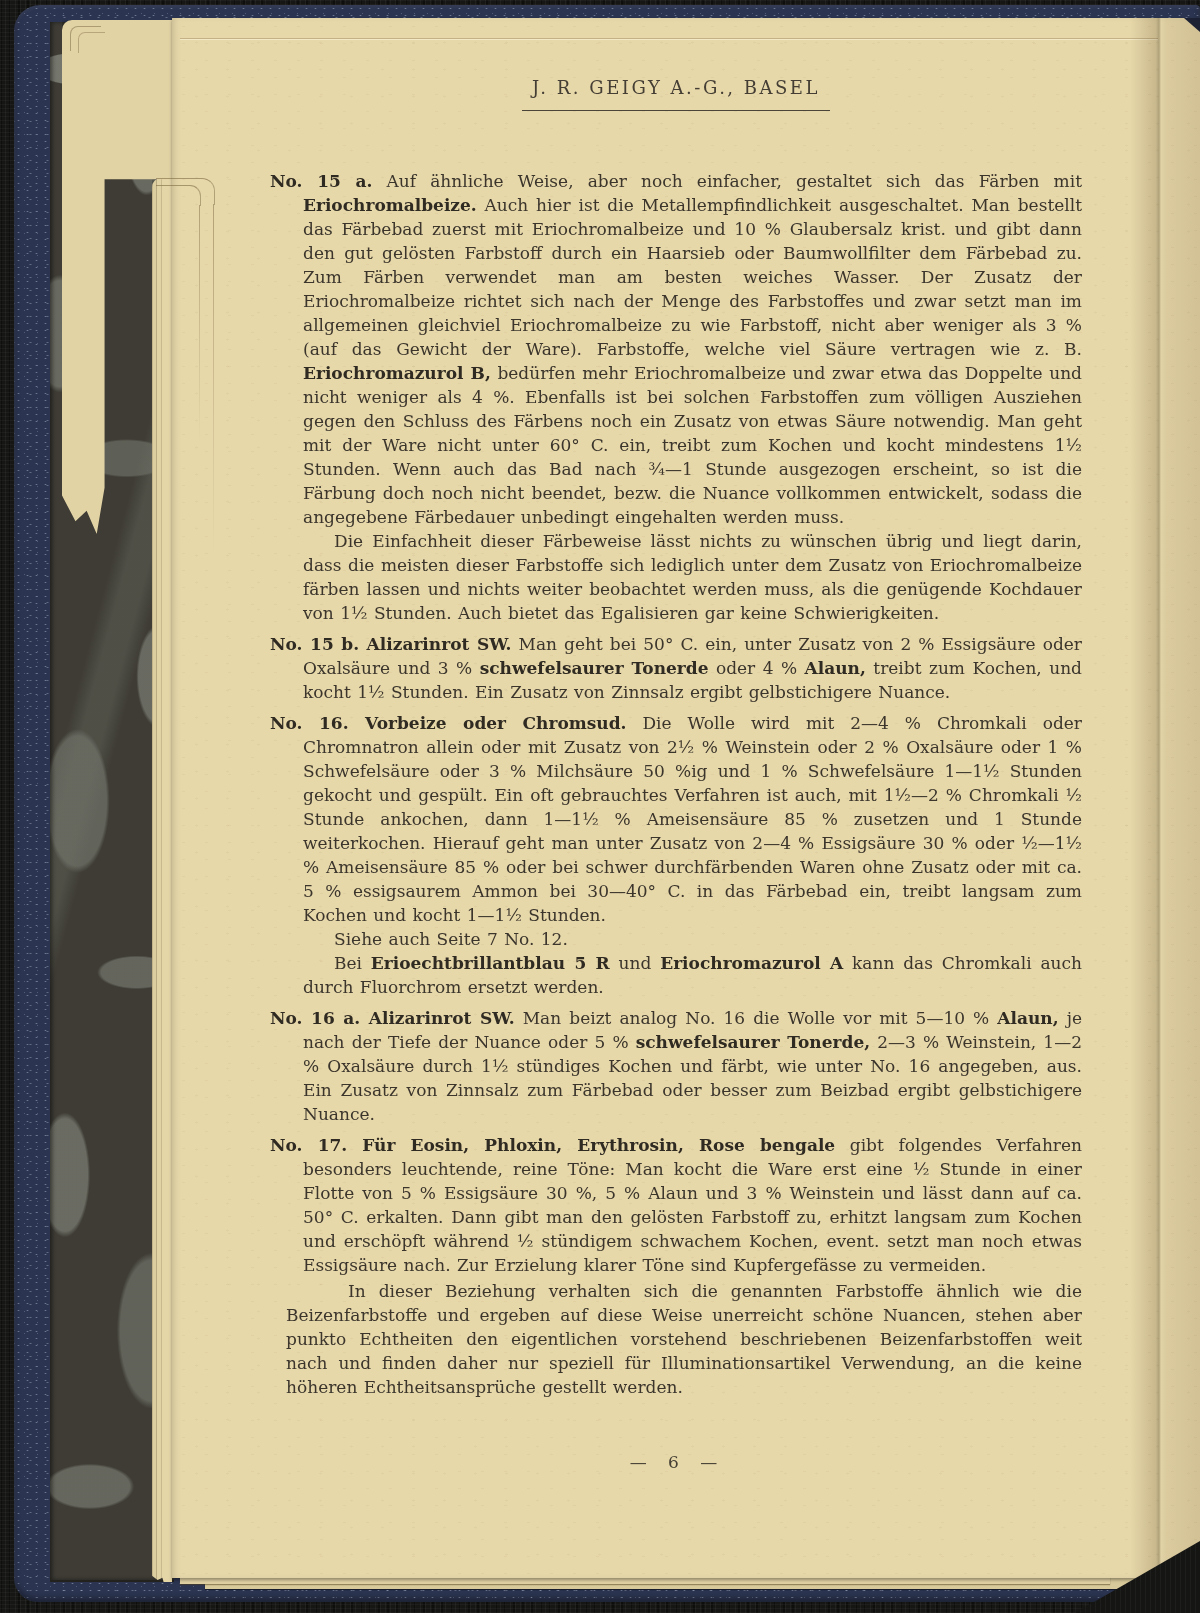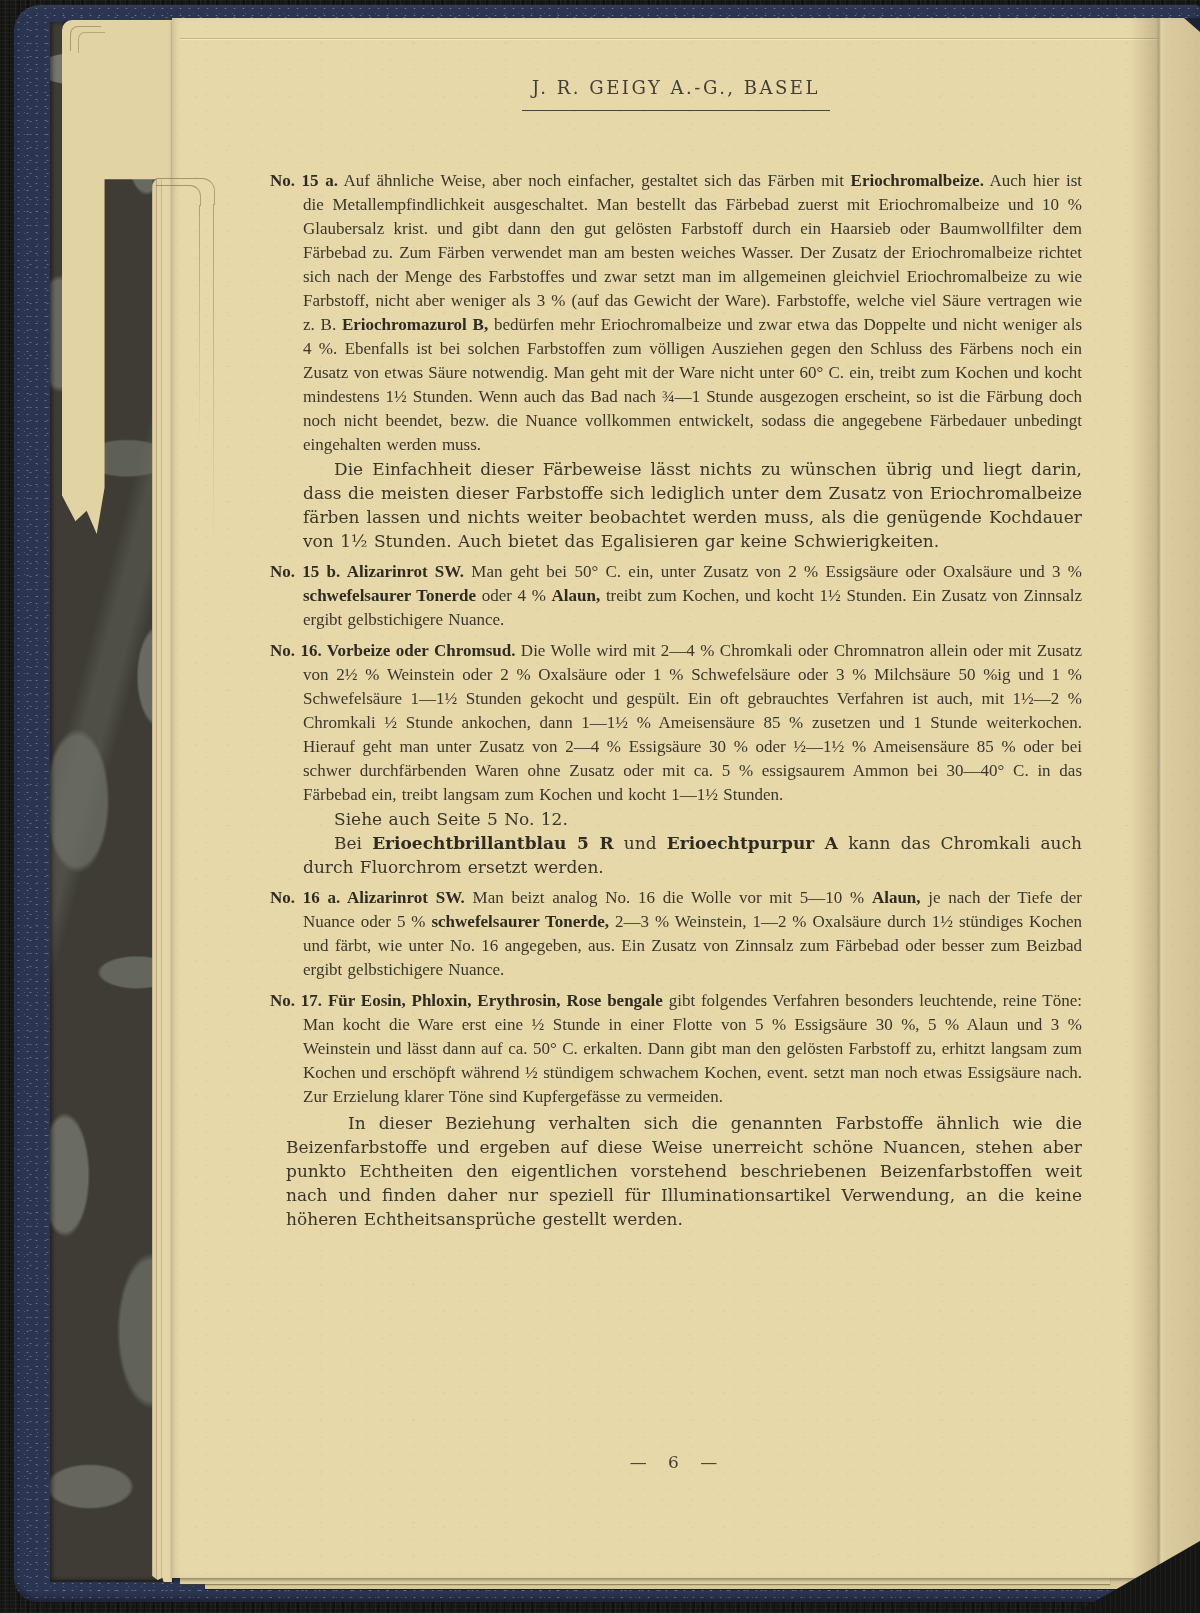--- a/index.html
+++ b/index.html
@@ -109,21 +109,21 @@
     background-image:repeating-linear-gradient(90deg, rgba(255,255,255,.04) 0 1px, transparent 1px 5px);}
   
   .content{position:relative;height:100%;padding:58px 118px 0 98px;box-sizing:border-box;}
   .header-wrap{text-align:center;margin-bottom:58px;}
   .doc-header{
     display:inline-block;font-size:18px;line-height:24px;letter-spacing:2.5px;
     color:#443e34;padding:0 10px 10px;border-bottom:1.5px solid #4a4439;
   }
   .doc-body{hyphens:auto;-webkit-hyphens:auto;}
   .para{margin:0;font-size:17px;line-height:24px;text-align:justify;word-spacing:1px;}
-  .para-numbered{padding-left:33px;text-indent:-33px;margin-top:7px;font-family:Liberation Serif, serif;}
+  .para-numbered{padding-left:33px;text-indent:-33px;margin-top:7px;}
   .para-note{padding-left:33px;text-indent:31px;}
   .para-closing{text-indent:62px;margin-top:2px;margin-left:16px;}
   .seg-bold{font-weight:bold;color:#302b22;}
   .pagenum{
     position:absolute;left:98px;right:123px;top:1434px;text-align:center;
     font-size:17px;color:#464034;word-spacing:16px;
   }
 </style>
 </head>
 <body>
@@ -145,22 +145,22 @@
 
     <div class="content">
       <div class="header-wrap">
         <span class="doc-header">J. R. GEIGY A.-G., BASEL</span>
       </div>
       <div class="doc-body">
           <p class="para para-numbered"><span class="seg-bold">No. 15 a.</span><span> Auf ähnliche Weise, aber noch einfacher, gestaltet sich das Färben mit </span><span class="seg-bold">Eriochromalbeize.</span><span> Auch hier ist die Metallempfindlichkeit ausgeschaltet. Man bestellt das Färbebad zuerst mit Eriochromalbeize und 10 % Glaubersalz krist. und gibt dann den gut gelösten Farbstoff durch ein Haarsieb oder Baumwollfilter dem Färbebad zu. Zum Färben verwendet man am besten weiches Wasser. Der Zusatz der Eriochromalbeize richtet sich nach der Menge des Farbstoffes und zwar setzt man im allgemeinen gleichviel Eriochromalbeize zu wie Farbstoff, nicht aber weniger als 3 % (auf das Gewicht der Ware). Farbstoffe, welche viel Säure vertragen wie z. B. </span><span class="seg-bold">Eriochromazurol B,</span><span> bedürfen mehr Eriochromalbeize und zwar etwa das Doppelte und nicht weniger als 4 %. Ebenfalls ist bei solchen Farbstoffen zum völligen Ausziehen gegen den Schluss des Färbens noch ein Zusatz von etwas Säure notwendig. Man geht mit der Ware nicht unter 60° C. ein, treibt zum Kochen und kocht mindestens 1½ Stunden. Wenn auch das Bad nach ¾—1 Stunde ausgezogen erscheint, so ist die Färbung doch noch nicht beendet, bezw. die Nuance vollkommen entwickelt, sodass die angegebene Färbedauer unbedingt eingehalten werden muss.</span></p>
           <p class="para para-note"><span>Die Einfachheit dieser Färbeweise lässt nichts zu wünschen übrig und liegt darin, dass die meisten dieser Farbstoffe sich lediglich unter dem Zusatz von Eriochromalbeize färben lassen und nichts weiter beobachtet werden muss, als die genügende Kochdauer von 1½ Stunden. Auch bietet das Egalisieren gar keine Schwierigkeiten.</span></p>
           <p class="para para-numbered"><span class="seg-bold">No. 15 b. Alizarinrot SW.</span><span> Man geht bei 50° C. ein, unter Zusatz von 2 % Essigsäure oder Oxalsäure und 3 % </span><span class="seg-bold">schwefelsaurer Tonerde</span><span> oder 4 % </span><span class="seg-bold">Alaun,</span><span> treibt zum Kochen, und kocht 1½ Stunden. Ein Zusatz von Zinnsalz ergibt gelbstichigere Nuance.</span></p>
           <p class="para para-numbered"><span class="seg-bold">No. 16. Vorbeize oder Chromsud.</span><span> Die Wolle wird mit 2—4 % Chromkali oder Chromnatron allein oder mit Zusatz von 2½ % Weinstein oder 2 % Oxalsäure oder 1 % Schwefelsäure oder 3 % Milchsäure 50 %ig und 1 % Schwefelsäure 1—1½ Stunden gekocht und gespült. Ein oft gebrauchtes Verfahren ist auch, mit 1½—2 % Chromkali ½ Stunde ankochen, dann 1—1½ % Ameisensäure 85 % zusetzen und 1 Stunde weiterkochen. Hierauf geht man unter Zusatz von 2—4 % Essigsäure 30 % oder ½—1½ % Ameisensäure 85 % oder bei schwer durchfärbenden Waren ohne Zusatz oder mit ca. 5 % essigsaurem Ammon bei 30—40° C. in das Färbebad ein, treibt langsam zum Kochen und kocht 1—1½ Stunden.</span></p>
-          <p class="para para-note"><span>Siehe auch Seite 5 No. 12.</span></p>
-          <p class="para para-note"><span>Bei </span><span class="seg-bold">Erioechtbrillantblau 5 R</span><span> und </span><span class="seg-bold">Erioechtpurpur A</span><span> kann das Chromkali auch durch Fluorchrom ersetzt werden.</span></p>
+          <p class="para para-note"><span>Siehe auch Seite 7 No. 12.</span></p>
+          <p class="para para-note"><span>Bei </span><span class="seg-bold">Erioechtbrillantblau 5 R</span><span> und </span><span class="seg-bold">Eriochromazurol A</span><span> kann das Chromkali auch durch Fluorchrom ersetzt werden.</span></p>
           <p class="para para-numbered"><span class="seg-bold">No. 16 a. Alizarinrot SW.</span><span> Man beizt analog No. 16 die Wolle vor mit 5—10 % </span><span class="seg-bold">Alaun,</span><span> je nach der Tiefe der Nuance oder 5 % </span><span class="seg-bold">schwefelsaurer Tonerde,</span><span> 2—3 % Weinstein, 1—2 % Oxalsäure durch 1½ stündiges Kochen und färbt, wie unter No. 16 angegeben, aus. Ein Zusatz von Zinnsalz zum Färbebad oder besser zum Beizbad ergibt gelbstichigere Nuance.</span></p>
           <p class="para para-numbered"><span class="seg-bold">No. 17. Für Eosin, Phloxin, Erythrosin, Rose bengale</span><span> gibt folgendes Verfahren besonders leuchtende, reine Töne: Man kocht die Ware erst eine ½ Stunde in einer Flotte von 5 % Essigsäure 30 %, 5 % Alaun und 3 % Weinstein und lässt dann auf ca. 50° C. erkalten. Dann gibt man den gelösten Farbstoff zu, erhitzt langsam zum Kochen und erschöpft während ½ stündigem schwachem Kochen, event. setzt man noch etwas Essigsäure nach. Zur Erzielung klarer Töne sind Kupfergefässe zu vermeiden.</span></p>
           <p class="para para-closing"><span>In dieser Beziehung verhalten sich die genannten Farbstoffe ähnlich wie die Beizenfarbstoffe und ergeben auf diese Weise unerreicht schöne Nuancen, stehen aber punkto Echtheiten den eigentlichen vorstehend beschriebenen Beizenfarbstoffen weit nach und finden daher nur speziell für Illuminationsartikel Verwendung, an die keine höheren Echtheitsansprüche gestellt werden.</span></p>
         </div>
       <div class="pagenum">— 6 —</div>
     </div>
 
     <div class="page-fold"></div>
     <div class="tr-notch"></div>
   </div>

